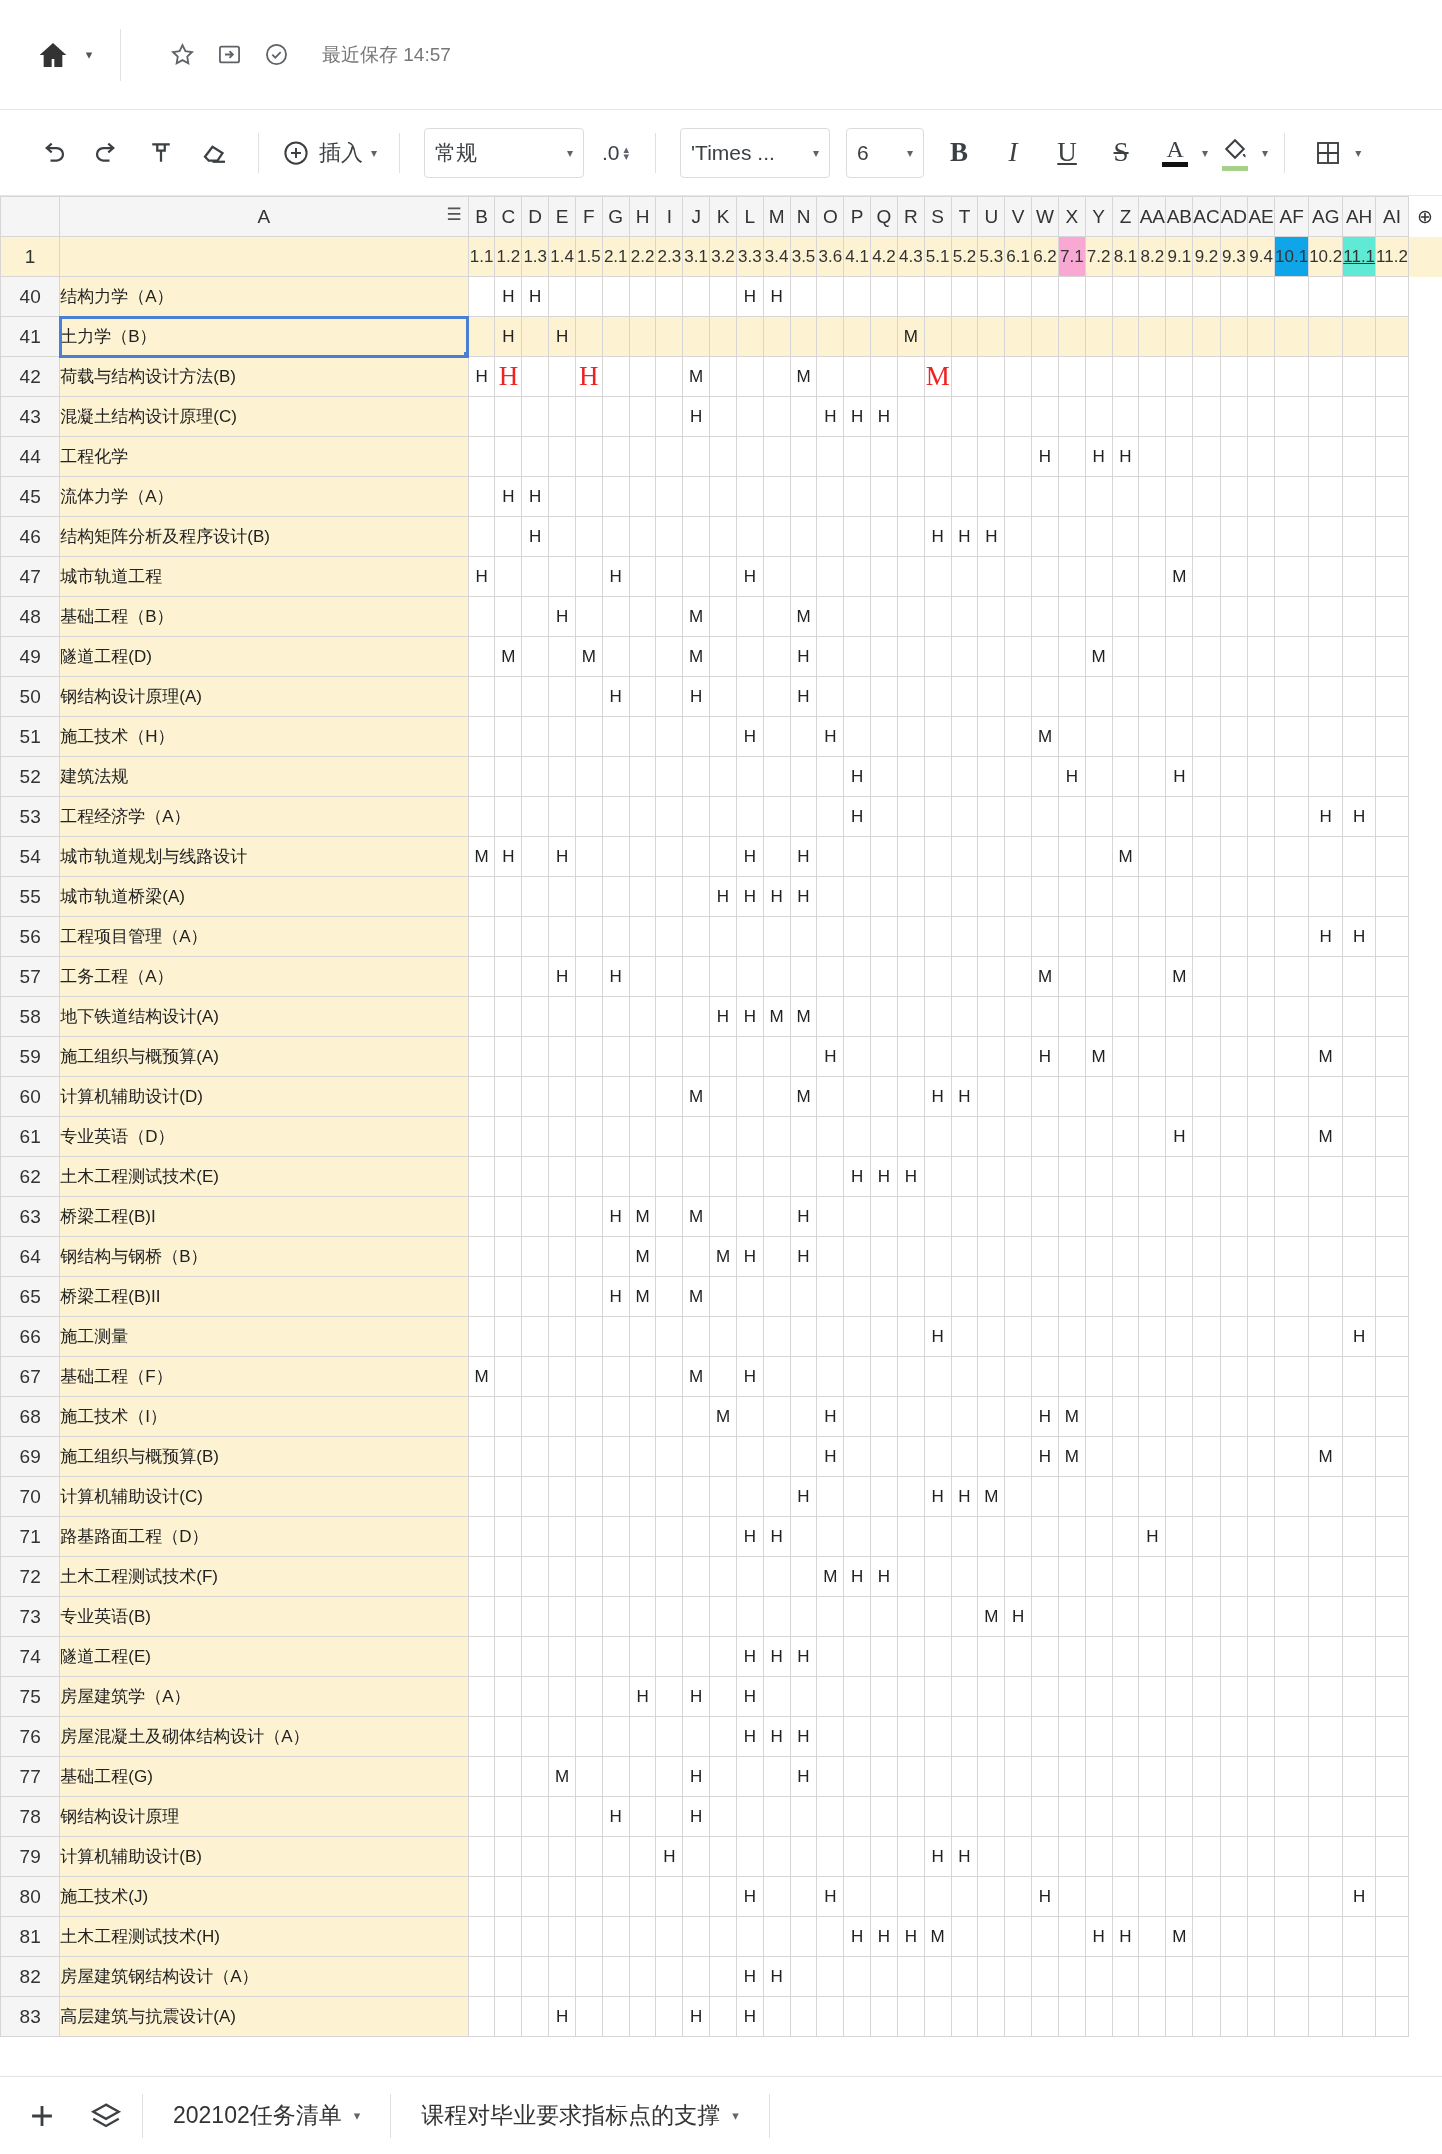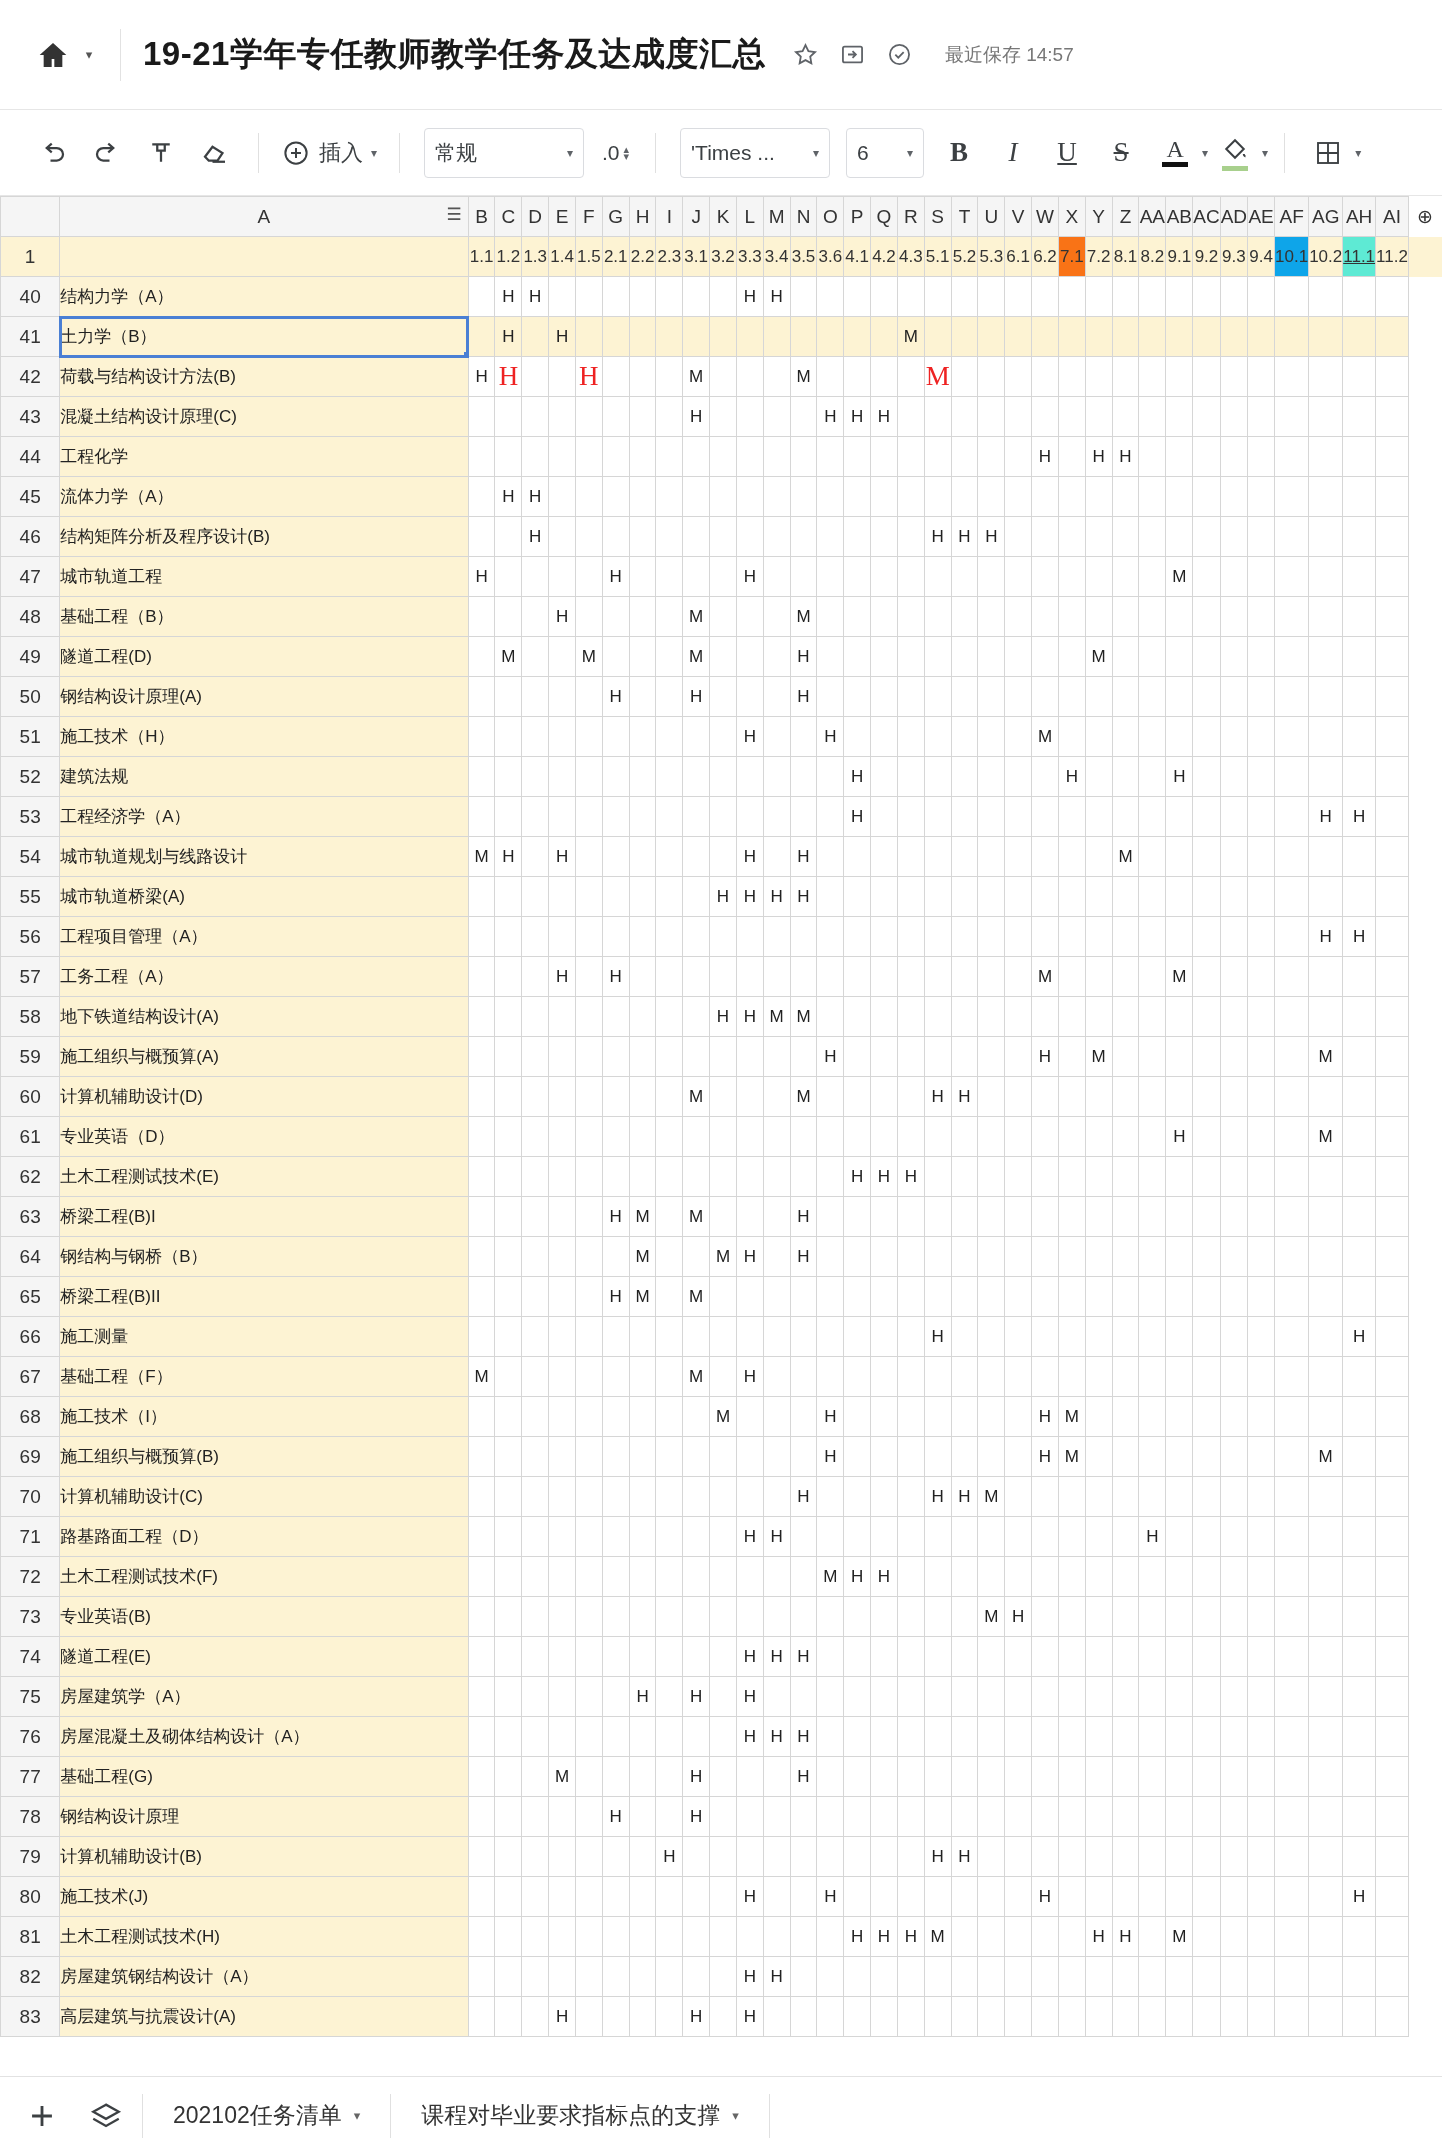--- a/index.html
+++ b/index.html
@@ -106,21 +106,20 @@
 <div class="app">
 
   <div class="titlebar">
     <div class="home-icon">
       <svg viewBox="0 0 24 24" fill="#333">
           <path d="M12 3 2 12h3v9h6v-6h2v6h6v-9h3z"></path>
         </svg>
     </div>
     <div class="caret">▾</div>
     <div class="vline"></div>
-    <div class="doc-title">19-21学年专任教师教学任务及达成度汇总</div>
     <div class="title-actions">
       <span class="ti">
         <svg viewBox="0 0 24 24" fill="none" stroke="#5f6368" stroke-width="1.6">
             <path d="M12 3.6l2.6 5.4 5.9.8-4.3 4.1 1 5.9-5.2-2.8-5.2 2.8 1-5.9L3.5 9.8l5.9-.8z"></path>
           </svg>
       </span>
       <span class="ti">
         <svg viewBox="0 0 24 24" fill="none" stroke="#5f6368" stroke-width="1.6">
             <rect x="3.5" y="5" width="17" height="14" rx="1.5"></rect>
             <path d="M8 12h7m-3-3 3 3-3 3"></path>
@@ -289,21 +288,21 @@
             <td class="vcell idx" style="background: rgb(253, 243, 211);">3.5</td>
             <td class="vcell idx" style="background: rgb(253, 243, 211);">3.6</td>
             <td class="vcell idx" style="background: rgb(253, 243, 211);">4.1</td>
             <td class="vcell idx" style="background: rgb(253, 243, 211);">4.2</td>
             <td class="vcell idx" style="background: rgb(253, 243, 211);">4.3</td>
             <td class="vcell idx" style="background: rgb(253, 243, 211);">5.1</td>
             <td class="vcell idx" style="background: rgb(253, 243, 211);">5.2</td>
             <td class="vcell idx" style="background: rgb(253, 243, 211);">5.3</td>
             <td class="vcell idx" style="background: rgb(253, 243, 211);">6.1</td>
             <td class="vcell idx" style="background: rgb(253, 243, 211);">6.2</td>
-            <td class="vcell idx" style="background: #f97316;">7.1</td>
+            <td class="vcell idx" style="background: #f9a8d4;">7.1</td>
             <td class="vcell idx" style="background: rgb(253, 243, 211);">7.2</td>
             <td class="vcell idx" style="background: rgb(253, 243, 211);">8.1</td>
             <td class="vcell idx" style="background: rgb(253, 243, 211);">8.2</td>
             <td class="vcell idx" style="background: rgb(253, 243, 211);">9.1</td>
             <td class="vcell idx" style="background: rgb(253, 243, 211);">9.2</td>
             <td class="vcell idx" style="background: rgb(253, 243, 211);">9.3</td>
             <td class="vcell idx" style="background: rgb(253, 243, 211);">9.4</td>
             <td class="vcell idx" style="background: #0ea5e9;">10.1</td>
             <td class="vcell idx" style="background: rgb(253, 243, 211);">10.2</td>
             <td class="vcell idx" style="background: #5eead4; text-decoration: underline;">11.1</td>

